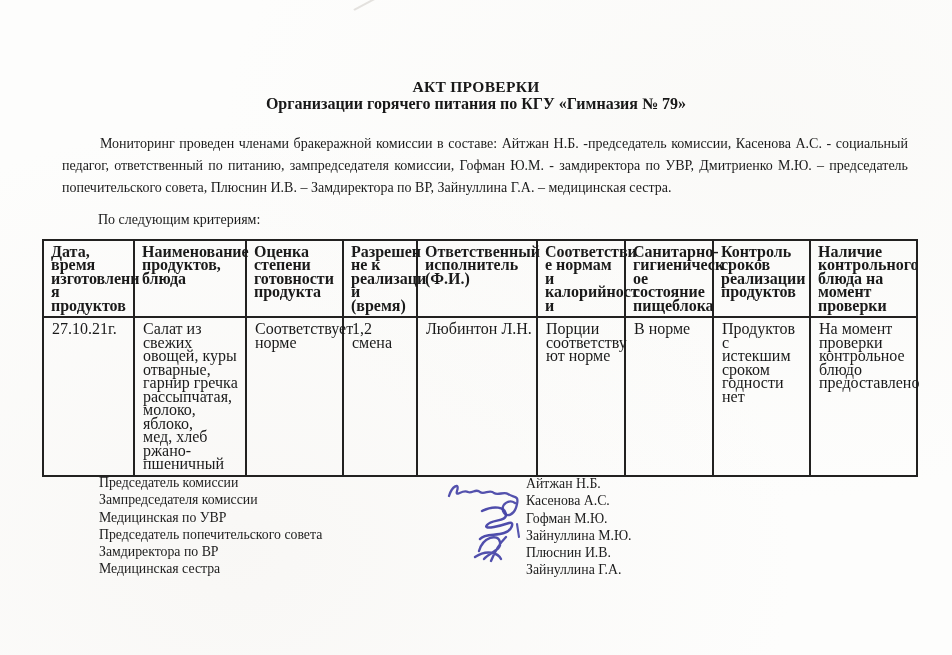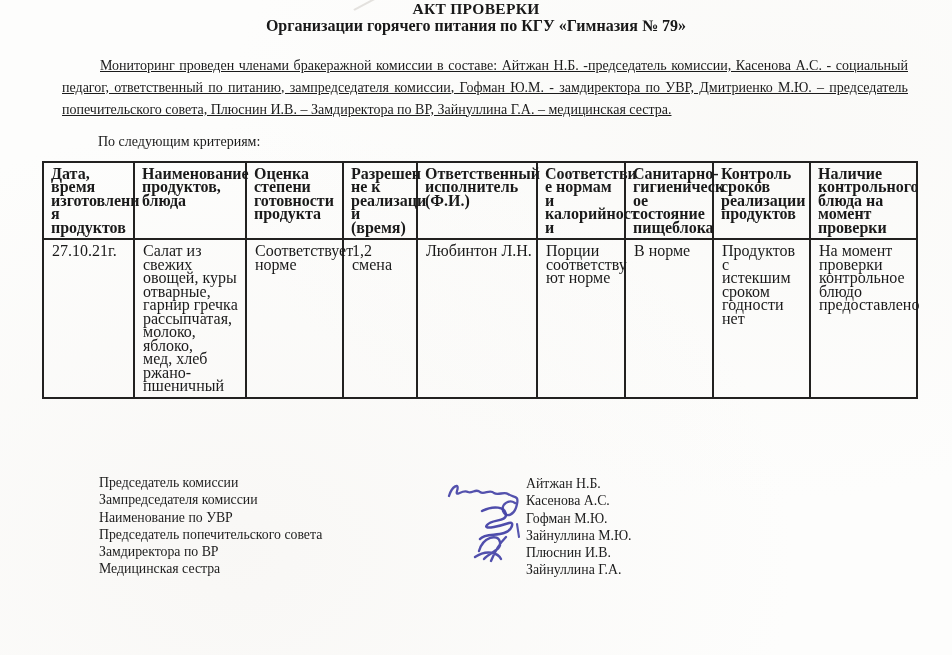--- a/index.html
+++ b/index.html
@@ -13,30 +13,29 @@
       radial-gradient(ellipse at 80% 20%, rgba(247,246,243,.5) 0%, rgba(247,246,243,0) 50%),
       #fdfdfc;
     font-family:"Liberation Serif","DejaVu Serif",serif;
     color:#1d1d1d;
   }
   .scratch {
     position:absolute; left:352px; top:2px; width:30px; height:2px;
     background:#d9d5d1; opacity:.7; border-radius:2px;
     transform:rotate(-28deg);
   }
-  .title-block { text-align:center; font-weight:bold; color:#181818; }
+  .title-block { padding-top:78px; text-align:center; font-weight:bold; color:#181818; }
   .title-line1 { font-size:15.5px; line-height:17px; letter-spacing:.3px; }
   .title-line2 { font-size:16.5px; line-height:17.5px; letter-spacing:.2px; }
   .title-line3 { font-size:16px;   line-height:17.5px; }
   .intro {
     margin:20px 44px 0 62px;
     font-size:14px; line-height:22px;
     text-align:justify; text-indent:38px;
     color:#1b1b1b;
-    text-decoration:underline;
   }
   .criteria { margin:13px 0 0 98px; font-size:14px; color:#1b1b1b; }
   table.act-table {
     margin:11px 0 0 42px;
     width:874px;
     table-layout:fixed;
     border-collapse:collapse;
   }
   .act-table th, .act-table td {
     border:2px solid #222120;
@@ -153,21 +152,21 @@
 блюдо
 предоставлено</td>
       </tr>
     </tbody>
   </table>
 
   <div class="sig-section">
     <div class="sig-roles">
       <span class="sig-line">Председатель комиссии</span>
       <span class="sig-line">Зампредседателя комиссии</span>
-      <span class="sig-line">Наименование по УВР</span>
+      <span class="sig-line">Медицинская по УВР</span>
       <span class="sig-line">Председатель попечительского совета</span>
       <span class="sig-line">Замдиректора по ВР</span>
       <span class="sig-line">Медицинская сестра</span>
     </div>
     <div class="sig-names">
       <span class="sig-line">Айтжан Н.Б.</span>
       <span class="sig-line">Касенова А.С.</span>
       <span class="sig-line">Гофман М.Ю.</span>
       <span class="sig-line">Зайнуллина М.Ю.</span>
       <span class="sig-line">Плюснин И.В.</span>

